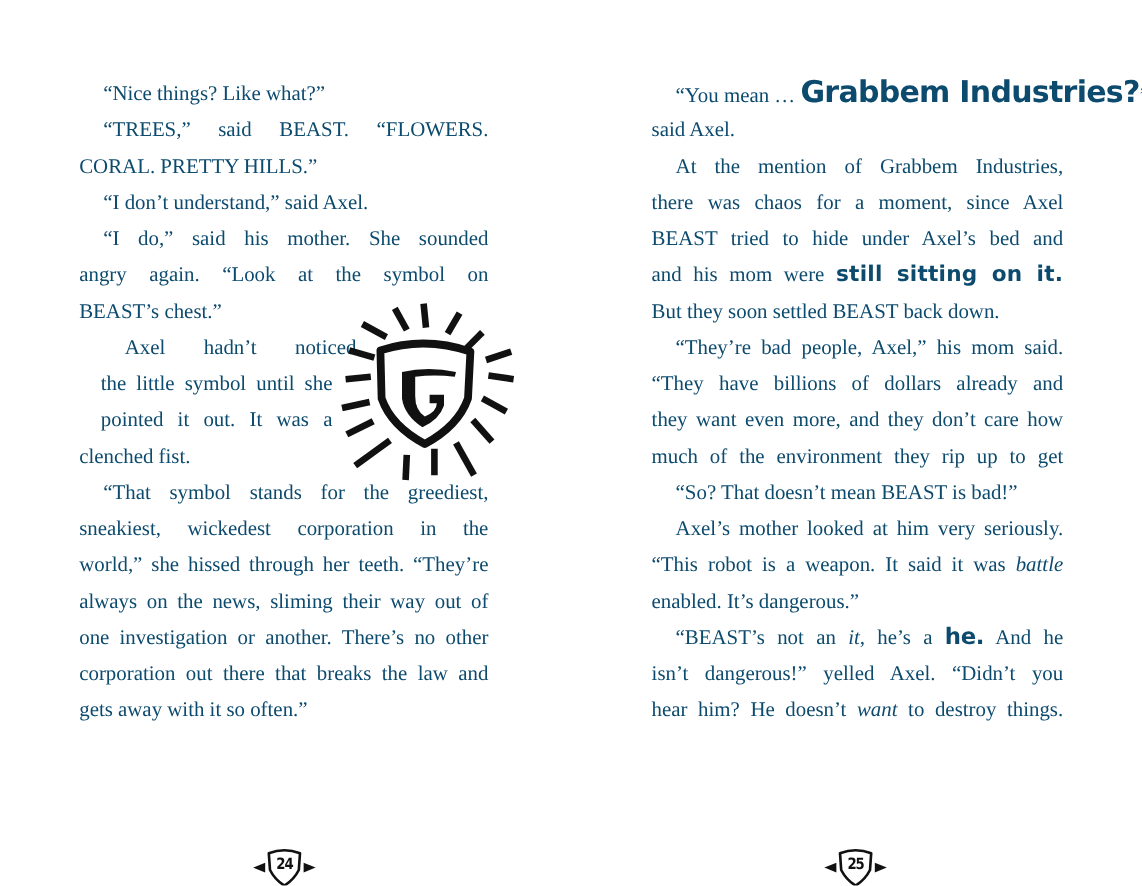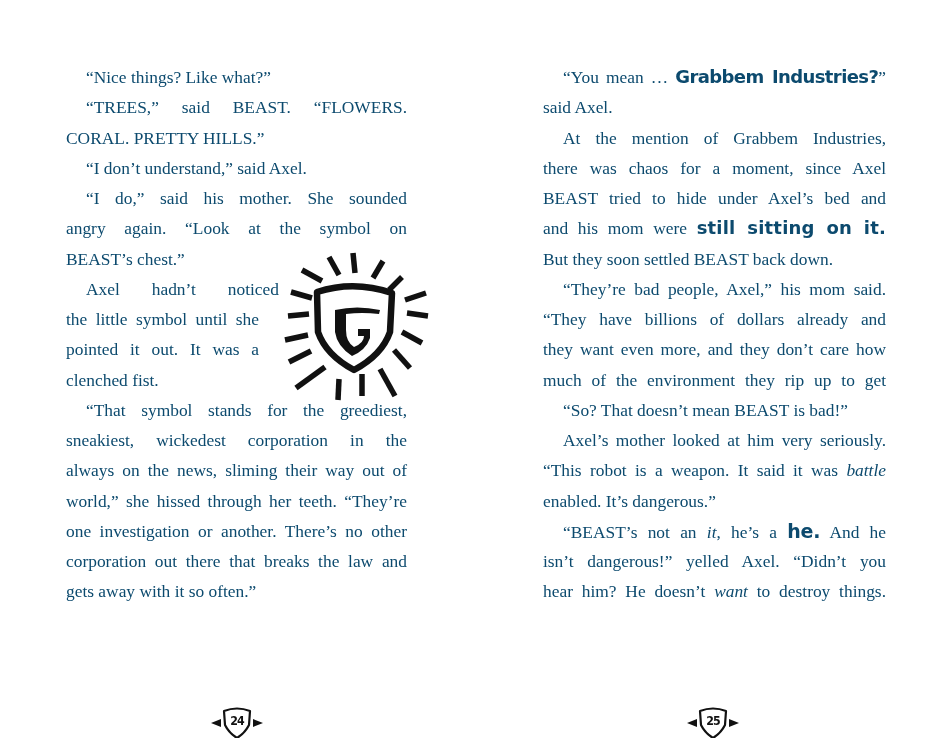--- a/index.html
+++ b/index.html
@@ -16,28 +16,28 @@
       color: #0c4a6e;
       height: 30.25px;
       line-height: 30.25px;
       white-space: nowrap;
       text-align: justify;
       text-align-last: justify;
       display: block;
     }
     .line.last { text-align-last: left; }
     .line.indent { padding-left: 20px; }
-    .wrap-narrow { width: 193px; }
+    .wrap-narrow { width: 193px; margin-left: 18px; }
     .em { font-style: italic; }
     .bold-sans {
       font-family: "DejaVu Sans", "Liberation Sans", sans-serif;
       font-weight: bold;
       letter-spacing: -0.3px;
     }
-    .bold-sans.grab { font-size: 18px; letter-spacing: -0.6px; }
+    .bold-sans.grab { font-size: 25px; letter-spacing: -0.6px; }
     .bold-sans.still { font-size: 18px; letter-spacing: 0.2px; }
     .bold-sans.he { font-size: 19px; }
     .logo {
       position: absolute;
       left: 282px; top: 250px; width: 150px; height: 152px;
     }
     .folio {
       position: absolute; top: 662px; width: 56px; height: 34px; margin-top: 44px;
     }
     .page-left .folio { left: 209px; }
@@ -62,22 +62,22 @@
     <div class="line indent last">“I don’t understand,” said Axel.</div>
     <div class="line indent">“I do,” said his mother. She sounded</div>
     <div class="line">angry again. “Look at the symbol on</div>
     <div class="line last">BEAST’s chest.”</div>
     <div class="line indent wrap-narrow">Axel hadn’t noticed</div>
     <div class="line wrap-narrow">the little symbol until she</div>
     <div class="line wrap-narrow">pointed it out. It was a</div>
     <div class="line last">clenched fist.</div>
     <div class="line indent">“That symbol stands for the greediest,</div>
     <div class="line">sneakiest, wickedest corporation in the</div>
+    <div class="line">world,” she hissed through her teeth. “They’re</div>
     <div class="line">always on the news, sliming their way out of</div>
-    <div class="line">world,” she hissed through her teeth. “They’re</div>
     <div class="line">one investigation or another. There’s no other</div>
     <div class="line">corporation out there that breaks the law and</div>
     <div class="line last">gets away with it so often.”</div>
   </div>
 
   <div class="logo">
     <svg width="150" height="152" viewBox="0 0 150 152">
       <g stroke="#111" stroke-width="5.5" stroke-linecap="butt" fill="none">
 
         <line x1="20" y1="20" x2="40" y2="31"></line>

